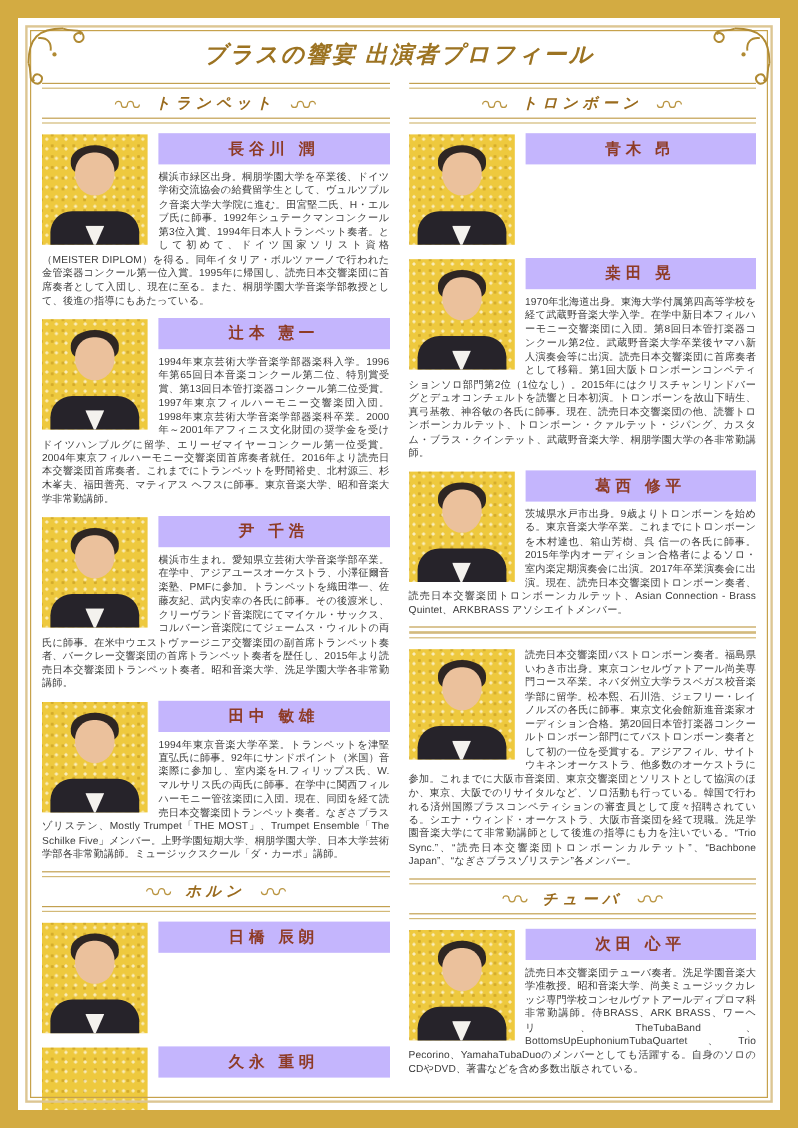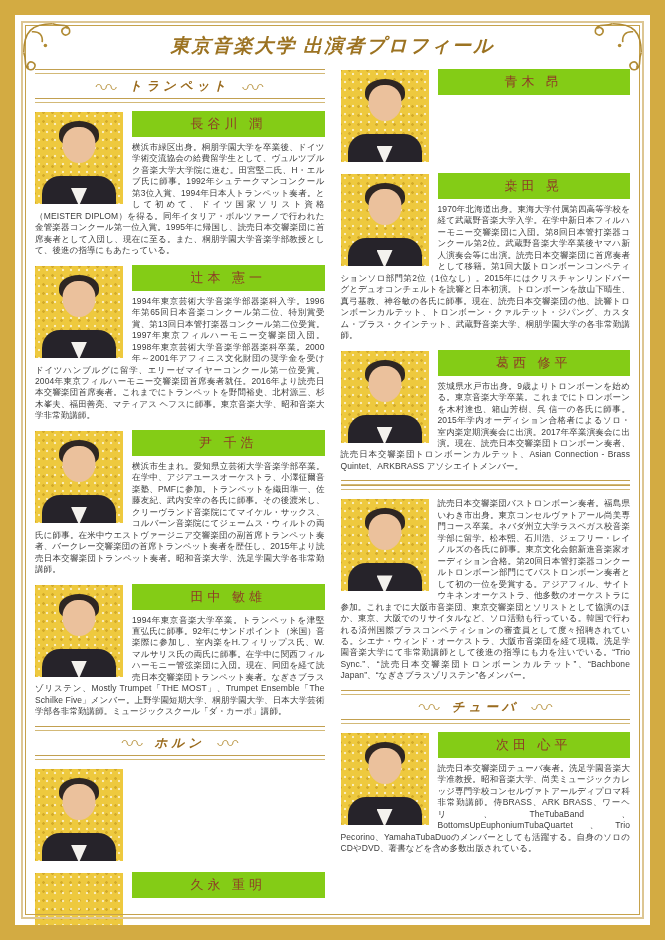--- a/index.html
+++ b/index.html
@@ -47,22 +47,22 @@
       radial-gradient(rgba(255,255,255,.65) 1px, transparent 1.6px),
       radial-gradient(rgba(178,134,18,.45) 1px, transparent 1.6px);
     background-size:8px 8px,9px 9px;background-position:0 0,4px 5px;
   }
   .photo .hair{position:absolute;top:9px;left:50%;transform:translateX(-50%);width:40px;height:26px;background:#2e2623;border-radius:50% 50% 40% 40%;}
   .photo .head{position:absolute;top:15px;left:50%;transform:translateX(-50%);width:33px;height:36px;background:#ebc19c;border-radius:46% 46% 50% 50%;}
   .photo .body{position:absolute;bottom:-8px;left:50%;transform:translateX(-50%);width:74px;height:36px;background:#26232a;border-radius:18px 18px 0 0;}
   .photo .shirt{position:absolute;bottom:-2px;left:50%;transform:translateX(-50%);width:16px;height:18px;background:#f4f2ee;clip-path:polygon(50% 100%,0 0,100% 0);}
 
   .name{
-    overflow:hidden;background:#84cc16;color:#8e3b26;
-    font-size:13px;font-weight:normal;text-align:center;letter-spacing:4px;
+    overflow:hidden;background:#c4b5fd;color:#8e3b26;
+    font-size:13px;font-weight:bold;text-align:center;letter-spacing:4px;
     padding:4px 2px;margin:0 0 5px;
   }
   .bio{
     margin:0;font-size:8.5px;line-height:1.35;color:#3b3b3b;
     text-align:justify;letter-spacing:.1px;
   }
 </style>
 </head>
 <body>
 
@@ -83,21 +83,21 @@
     <g fill="none" stroke="#b08a33" stroke-width="2">
       <path d="M6 42 C6 16 16 6 42 6"></path>
       <path d="M42 6 C52 10 60 5 63 13 C65 19 57 23 54 17 C52 12 58 9 61 12"></path>
       <path d="M6 42 C10 52 5 60 13 63 C19 65 23 57 17 54 C12 52 9 58 12 61"></path>
       <path d="M16 16 C26 15 30 21 29 29"></path>
       <circle cx="33" cy="33" r="2.2" fill="#b08a33" stroke="none"></circle>
     </g>
   </svg>
 
   <div class="content">
-    <h1 class="page-title">東京音楽大学 出演者プロフィール</h1>
+    <h1 class="page-title">ブラスの響宴 出演者プロフィール</h1>
 
     <div class="cols">
 
       <div class="col">
 
         <header class="sec">
           <div class="dline"></div>
           <div class="sec-row">
             <svg class="swirl" viewBox="0 0 30 12">
                 <path d="M2 6 C2 2 8 2 8 6 C8 10 14 10 14 6 C14 2 20 2 20 6 C20 10 26 10 26 6" fill="none" stroke="#b99440" stroke-width="1.2"></path>
@@ -168,32 +168,46 @@
           <div class="dline"></div>
         </header>
 
         <article class="profile">
           <div class="photo">
               <div class="hair"></div>
               <div class="head"></div>
               <div class="body"></div>
               <div class="shirt"></div>
             </div>
+          <h3 class="name">日橋 辰朗</h3>
         </article>
 
         <article class="profile">
           <div class="photo"></div>
           <h3 class="name">久永 重明</h3>
 
         </article>
 
       </div>
 
       <div class="col">
 
+        <header class="sec">
+          <div class="dline"></div>
+          <div class="sec-row">
+            <svg class="swirl" viewBox="0 0 30 12">
+                <path d="M2 6 C2 2 8 2 8 6 C8 10 14 10 14 6 C14 2 20 2 20 6 C20 10 26 10 26 6" fill="none" stroke="#b99440" stroke-width="1.2"></path>
+              </svg>
+            <h2 class="sec-title">トロンボーン</h2>
+            <svg class="swirl r" viewBox="0 0 30 12">
+                <path d="M2 6 C2 2 8 2 8 6 C8 10 14 10 14 6 C14 2 20 2 20 6 C20 10 26 10 26 6" fill="none" stroke="#b99440" stroke-width="1.2"></path>
+              </svg>
+          </div>
+          <div class="dline"></div>
+        </header>
 
         <article class="profile">
           <div class="photo">
               <div class="hair"></div>
               <div class="head"></div>
               <div class="body"></div>
               <div class="shirt"></div>
             </div>
           <h3 class="name">青木 昂</h3>
         </article>

